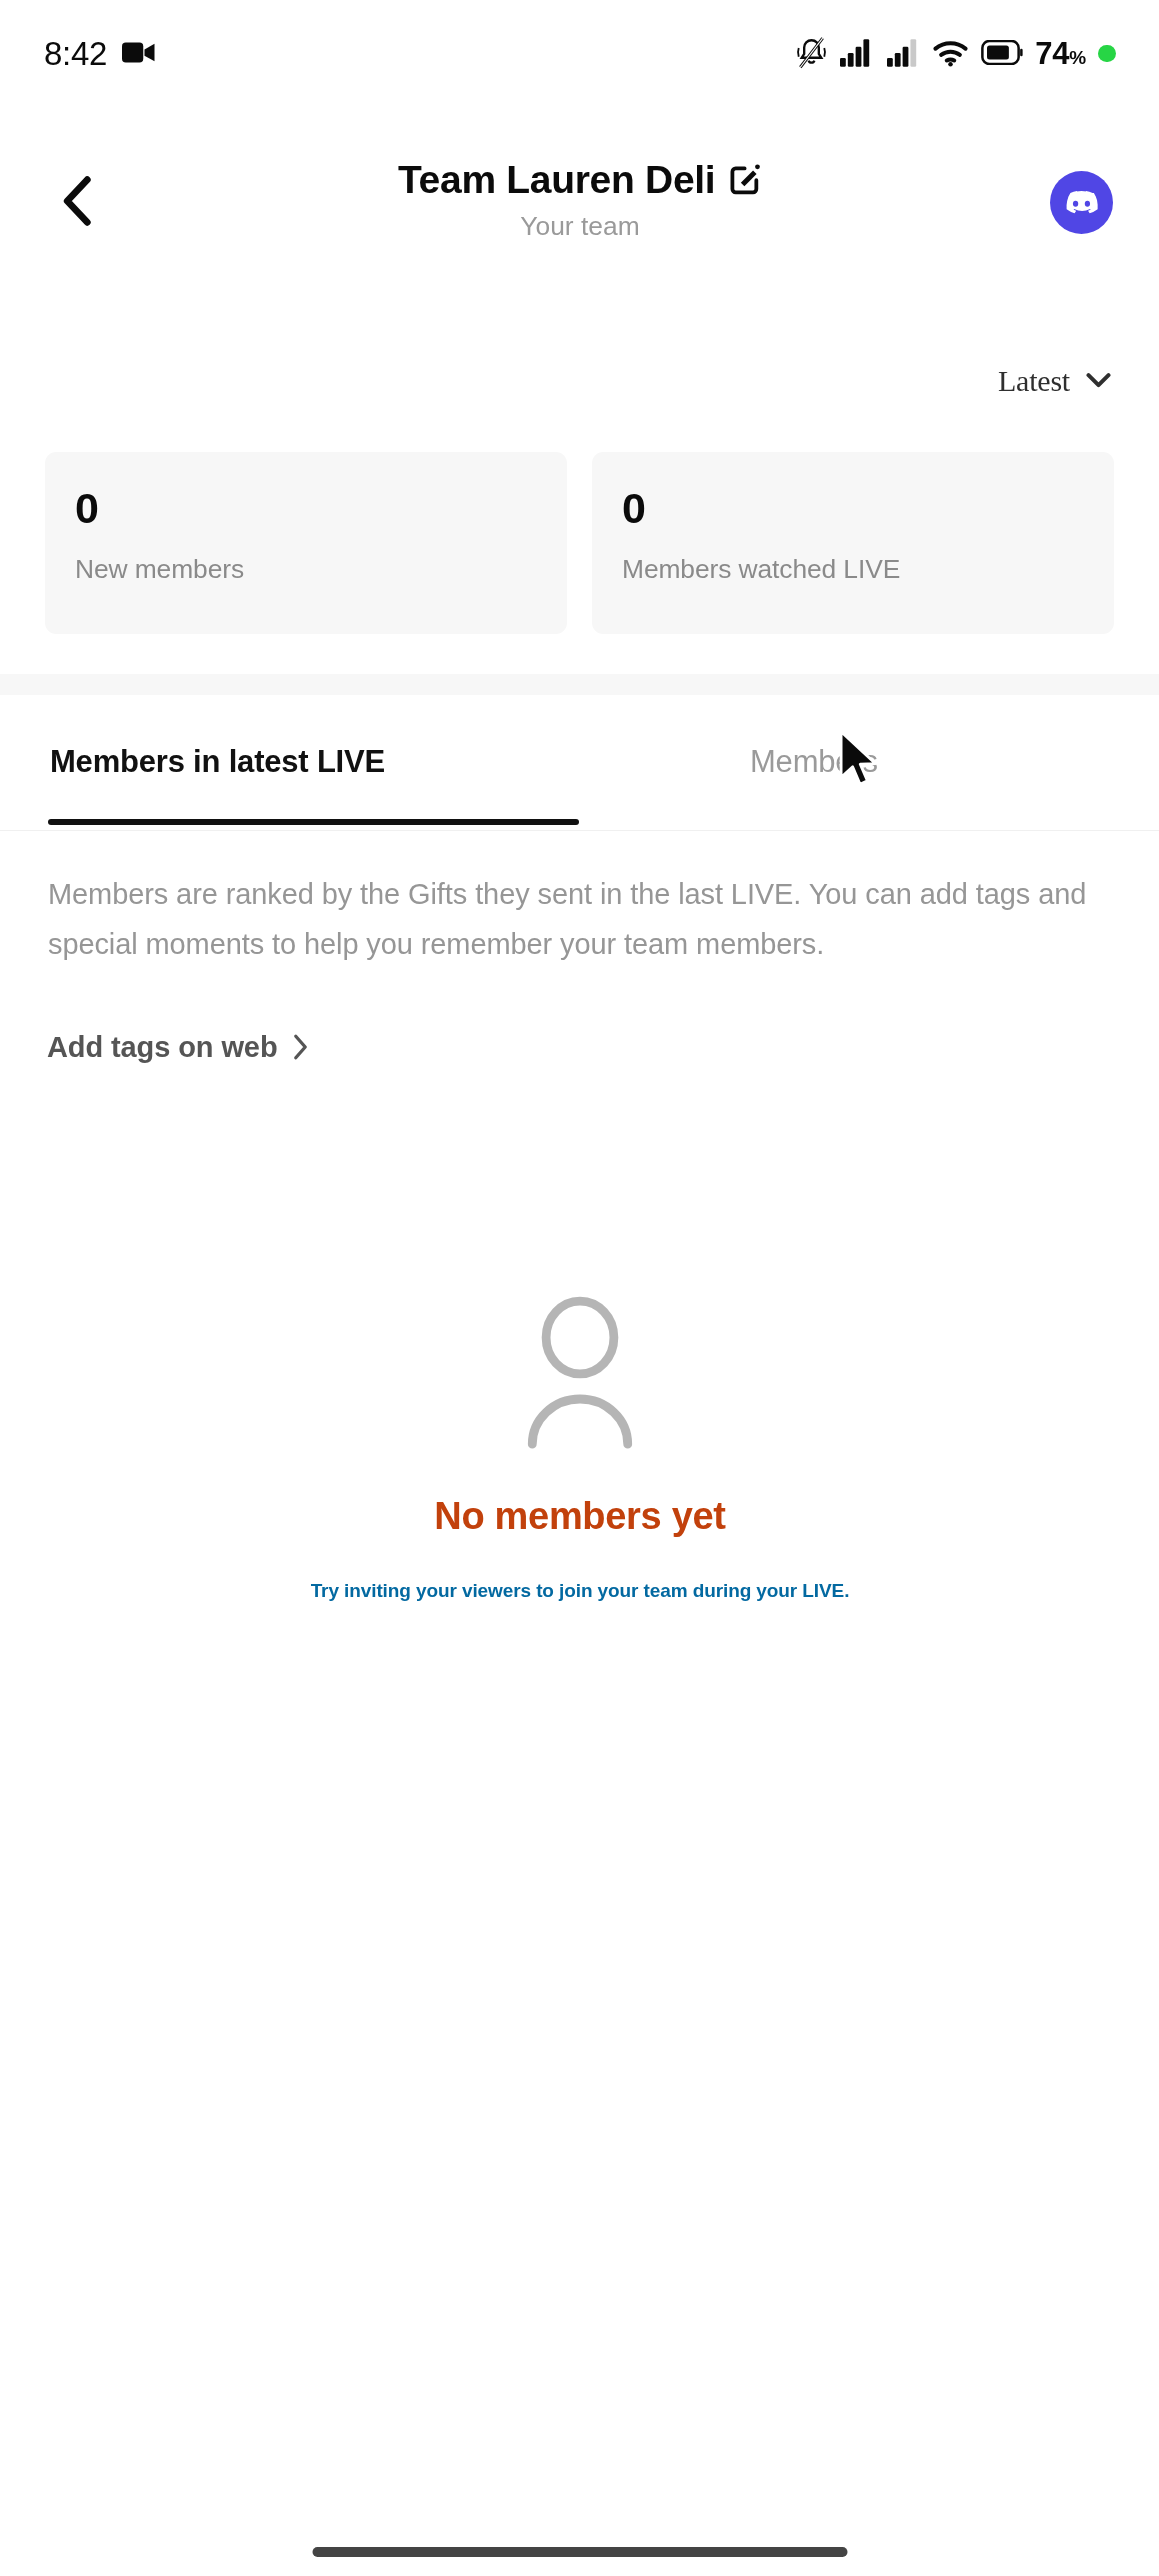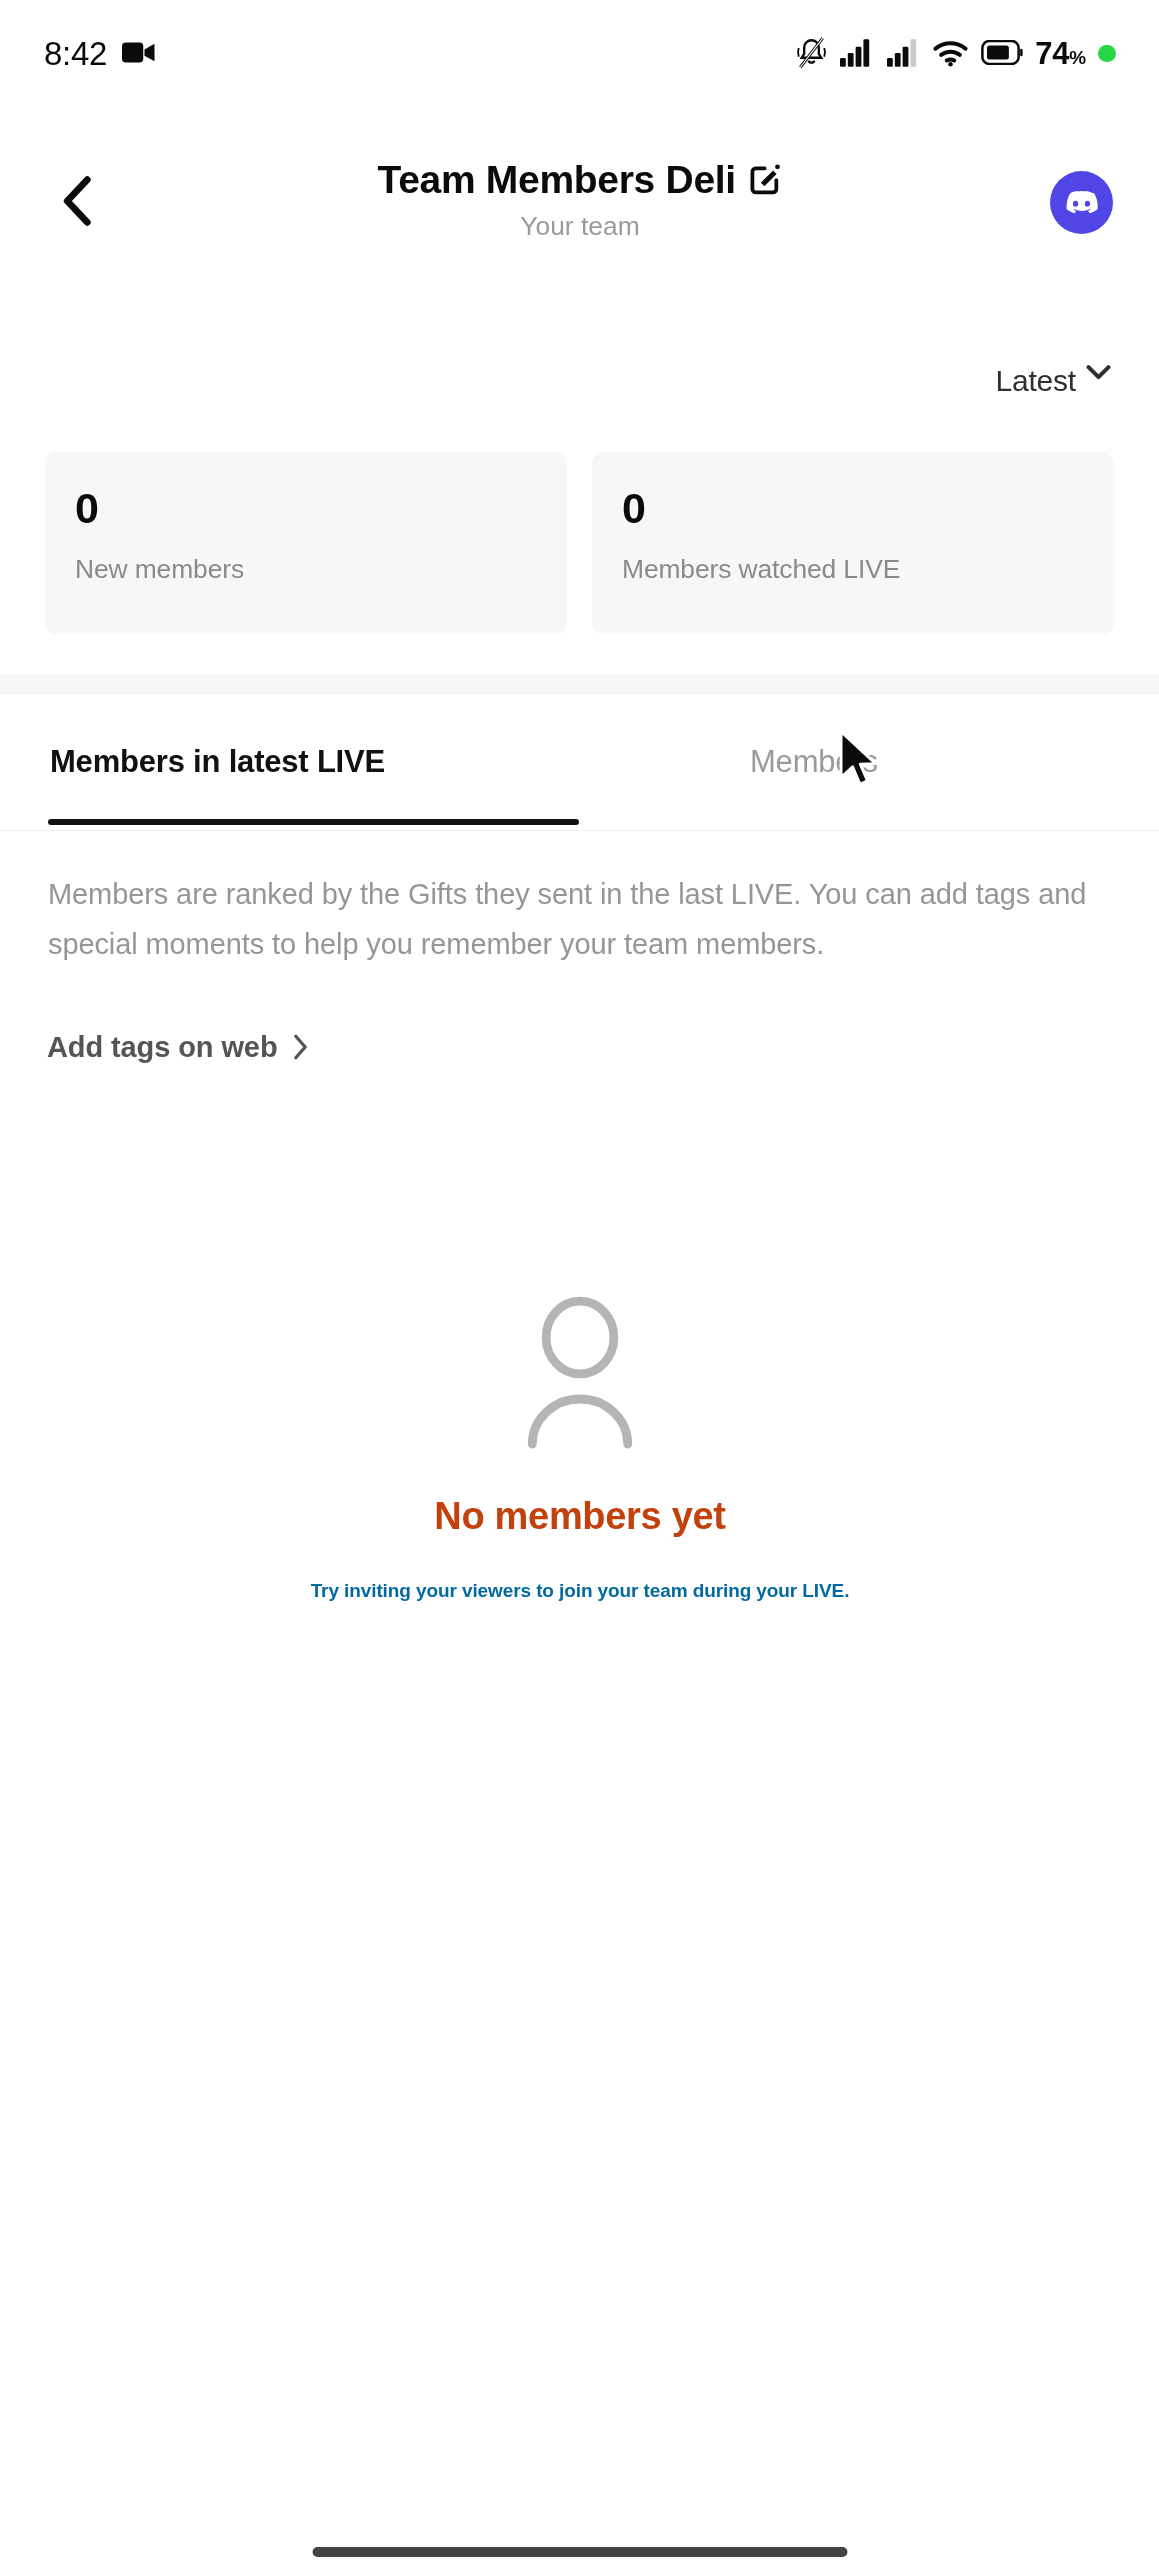--- a/index.html
+++ b/index.html
@@ -41,21 +41,21 @@
   .subtitle { margin-top:8.8px; font-size:26.4px; color:#9a9a9a; font-weight:400; }
   .discord-btn {
     position:absolute; right:47px; top:14px;
     width:63px; height:63px; border-radius:50%;
     display:flex; align-items:center; justify-content:center;
   }
 
   
   .latest-row {
     position:absolute; top:364px; right:49px;
-    display:flex; align-items:flex-start; gap:10px;
+    display:flex; align-items:center; gap:16px;font-family:Liberation Serif, serif;
   }
   .latest-txt { font-size:30px; font-weight:500; color:#2f2f2f; letter-spacing:-0.2px; }
 
   
   .stats {
     position:absolute; top:452px; left:45px;
     width:1069px; height:182px;
     display:flex; gap:25px;
   }
   .stat-card {
@@ -191,21 +191,21 @@
     <div class="back-btn">
       <span>
         <svg width="35" height="50" viewBox="0 0 28 40">
           <polyline points="21,3 5,20 21,37" fill="none" stroke="#0b0b0b" stroke-width="5.5" stroke-linecap="round" stroke-linejoin="round"></polyline>
         </svg>
       </span>
     </div>
 
     <div class="title-block">
       <div class="title-row">
-        <span class="title-txt">Team Members Deli</span>
+        <span class="title-txt">Team Lauren Deli</span>
         <span>
           <svg width="34" height="34" viewBox="0 0 27 27">
             <path d="M22.5 14.5 V21.5 a2.6 2.6 0 0 1 -2.6 2.6 H6.1 A2.6 2.6 0 0 1 3.5 21.5 V7.7 A2.6 2.6 0 0 1 6.1 5.1 H13.2" fill="none" stroke="#0b0b0b" stroke-width="3" stroke-linecap="round"></path>
             <path d="M10.2 16.4 L19.9 6.7 L22.7 9.5 L13 19.2 Z" fill="#0b0b0b"></path>
             <circle cx="23.4" cy="3.8" r="1.9" fill="#0b0b0b"></circle>
           </svg>
         </span>
       </div>
       <div class="subtitle">Your team</div>
     </div>

